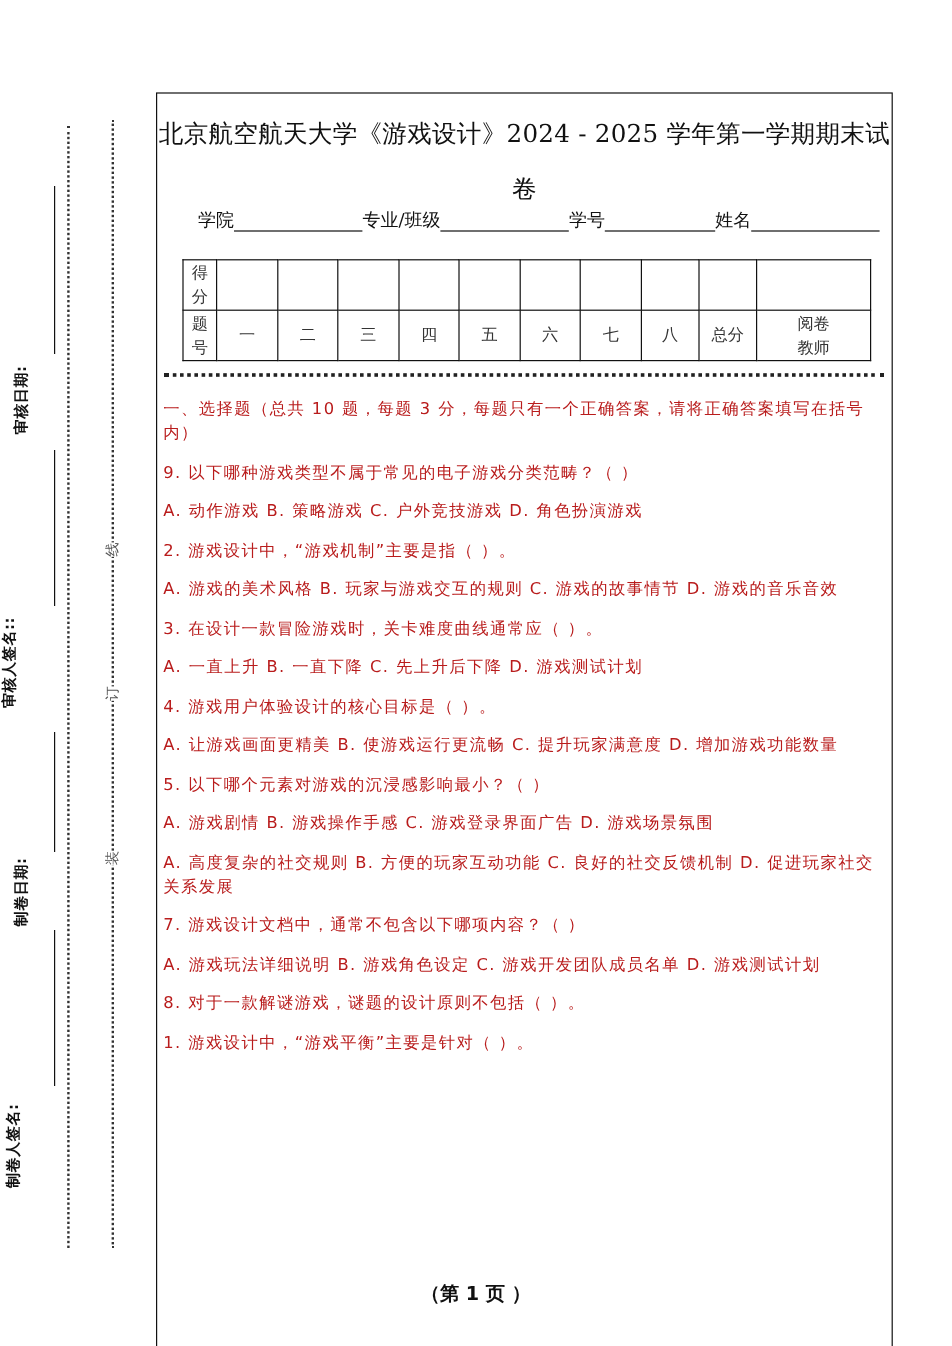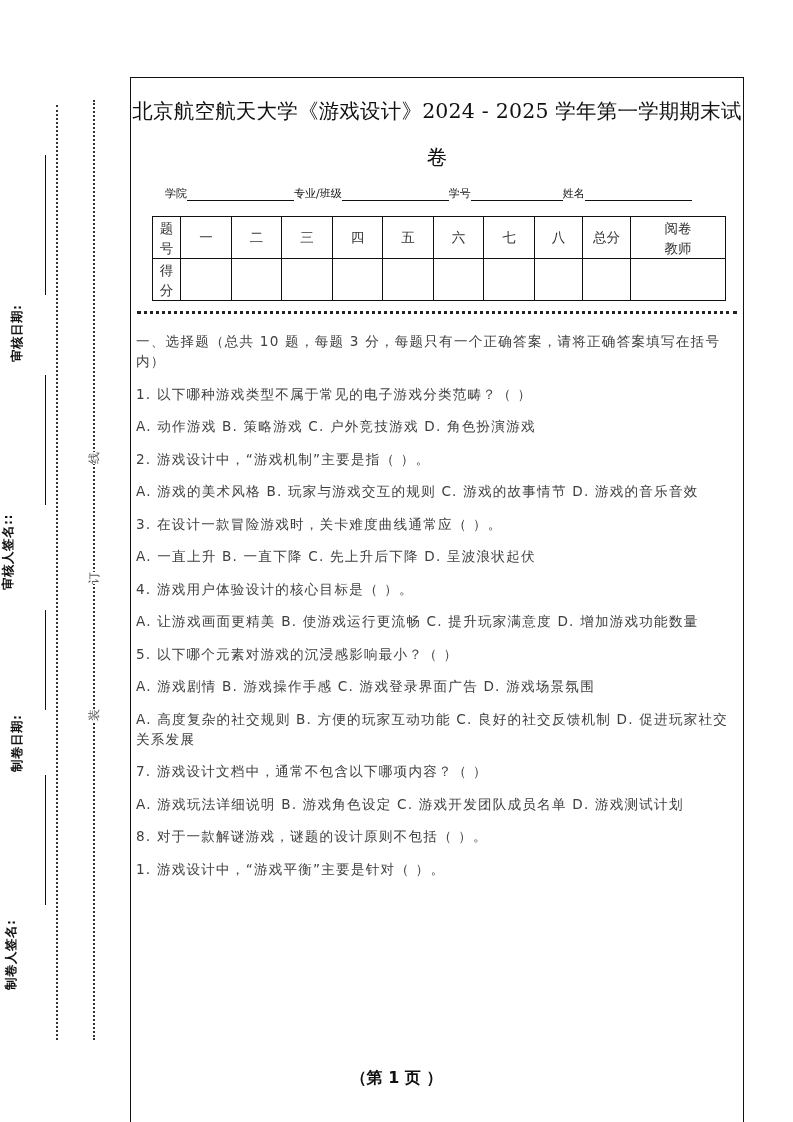--- a/index.html
+++ b/index.html
@@ -26,21 +26,21 @@
   .frame {
     position:absolute; left:130px; top:77px; width:614px; height:1115px;
     border:1.3px solid #111; box-sizing:border-box;
   }
   .title {
     position:absolute; left:0; right:0; top:10px; text-align:center;
     font-size:20.5px; line-height:46px; letter-spacing:0.2px;
   }
   .title .l2 { display:block; }
   .info-row {
-    position:absolute; top:108px; left:34px; font-size:11px;
+    position:absolute; top:96px; left:34px; font-size:15px;
     display:flex; align-items:flex-end; white-space:nowrap;
   }
   .info-row .lab { margin-right:0; }
   .info-row .blank { display:inline-block; border-bottom:1px solid #111; height:13px; }
   
   table.score {
     position:absolute; left:21px; top:138px; border-collapse:collapse;
     font-size:13.5px; color:#333;
   }
   table.score td {
@@ -50,21 +50,21 @@
   table.score tr { height:42px; }
   .stack { display:inline-block; width:1em; word-wrap:break-word; line-height:20px; }
   .hdots {
     position:absolute; left:6px; right:6px; top:233px; height:0;
     border-top:3px dotted #222;
   }
   
   .body-text {
     position:absolute; left:5px; right:6px; top:253px;
     font-family: "DejaVu Sans", "Liberation Sans", sans-serif;
-    font-size:13.6px; line-height:20px; color:#404040; letter-spacing:1.2px;
+    font-size:13.6px; line-height:20px; color:#b91c1c; letter-spacing:1.2px;
   }
   .para { margin:0 0 12.5px 0; }
   .footer {
     position:absolute; top:1068px; left:0; right:0; text-align:center;
     font-weight:bold; font-size:16px; font-family:"DejaVu Sans", sans-serif;
   }
 </style>
 </head>
 <body>
 
@@ -100,61 +100,61 @@
     <span class="blank" style="width:107px;"></span>
     <span class="lab">学号</span>
     <span class="blank" style="width:92px;"></span>
     <span class="lab">姓名</span>
     <span class="blank" style="width:107px;"></span>
   </div>
 
   <table class="score">
     <tbody>
         <tr>
+      <td><span class="stack">得分</span></td>
+      <td></td>
+      <td></td>
+      <td></td>
+      <td></td>
+      <td></td>
+      <td></td>
+      <td></td>
+      <td></td>
+      <td></td>
+      <td></td>
+    </tr>
+    <tr>
       <td style="width:27px;"><span class="stack">题号</span></td>
       <td style="width:50px;">一</td>
       <td style="width:49px;">二</td>
       <td style="width:50px;">三</td>
       <td style="width:49px;">四</td>
       <td style="width:50px;">五</td>
       <td style="width:49px;">六</td>
       <td style="width:50px;">七</td>
       <td style="width:47px;">八</td>
       <td style="width:47px;">总分</td>
       <td style="width:94px;"><span style="display:inline-block;width:2.2em;line-height:20px;">阅卷教师</span></td>
     </tr>
-    <tr>
-      <td><span class="stack">得分</span></td>
-      <td></td>
-      <td></td>
-      <td></td>
-      <td></td>
-      <td></td>
-      <td></td>
-      <td></td>
-      <td></td>
-      <td></td>
-      <td></td>
-    </tr>
   </tbody>
     </table>
 
   <div class="hdots"></div>
 
   <div class="body-text">
     <p class="para">一、选择题（总共 10 题，每题 3 分，每题只有一个正确答案，请将正确答案填写在括号内）</p>
 
-    <p class="para">1. 以下哪种游戏类型不属于常见的电子游戏分类范畴？（   ）</p>
+    <p class="para">9. 以下哪种游戏类型不属于常见的电子游戏分类范畴？（   ）</p>
     <p class="para">A. 动作游戏  B. 策略游戏  C. 户外竞技游戏  D. 角色扮演游戏</p>
 
     <p class="para">2. 游戏设计中，“游戏机制”主要是指（   ）。</p>
     <p class="para">A. 游戏的美术风格  B. 玩家与游戏交互的规则  C. 游戏的故事情节  D. 游戏的音乐音效</p>
 
     <p class="para">3. 在设计一款冒险游戏时，关卡难度曲线通常应（   ）。</p>
-    <p class="para">A. 一直上升  B. 一直下降  C. 先上升后下降  D. 呈波浪状起伏</p>
+    <p class="para">A. 一直上升  B. 一直下降  C. 先上升后下降  D. 游戏测试计划</p>
 
     <p class="para">4. 游戏用户体验设计的核心目标是（   ）。</p>
     <p class="para">A. 让游戏画面更精美  B. 使游戏运行更流畅  C. 提升玩家满意度  D. 增加游戏功能数量</p>
 
     <p class="para">5. 以下哪个元素对游戏的沉浸感影响最小？（   ）</p>
     <p class="para">A. 游戏剧情  B. 游戏操作手感  C. 游戏登录界面广告  D. 游戏场景氛围</p>
 
     <p class="para">A. 高度复杂的社交规则  B. 方便的玩家互动功能  C. 良好的社交反馈机制  D. 促进玩家社交关系发展</p>
 
     <p class="para">7. 游戏设计文档中，通常不包含以下哪项内容？（   ）</p>

